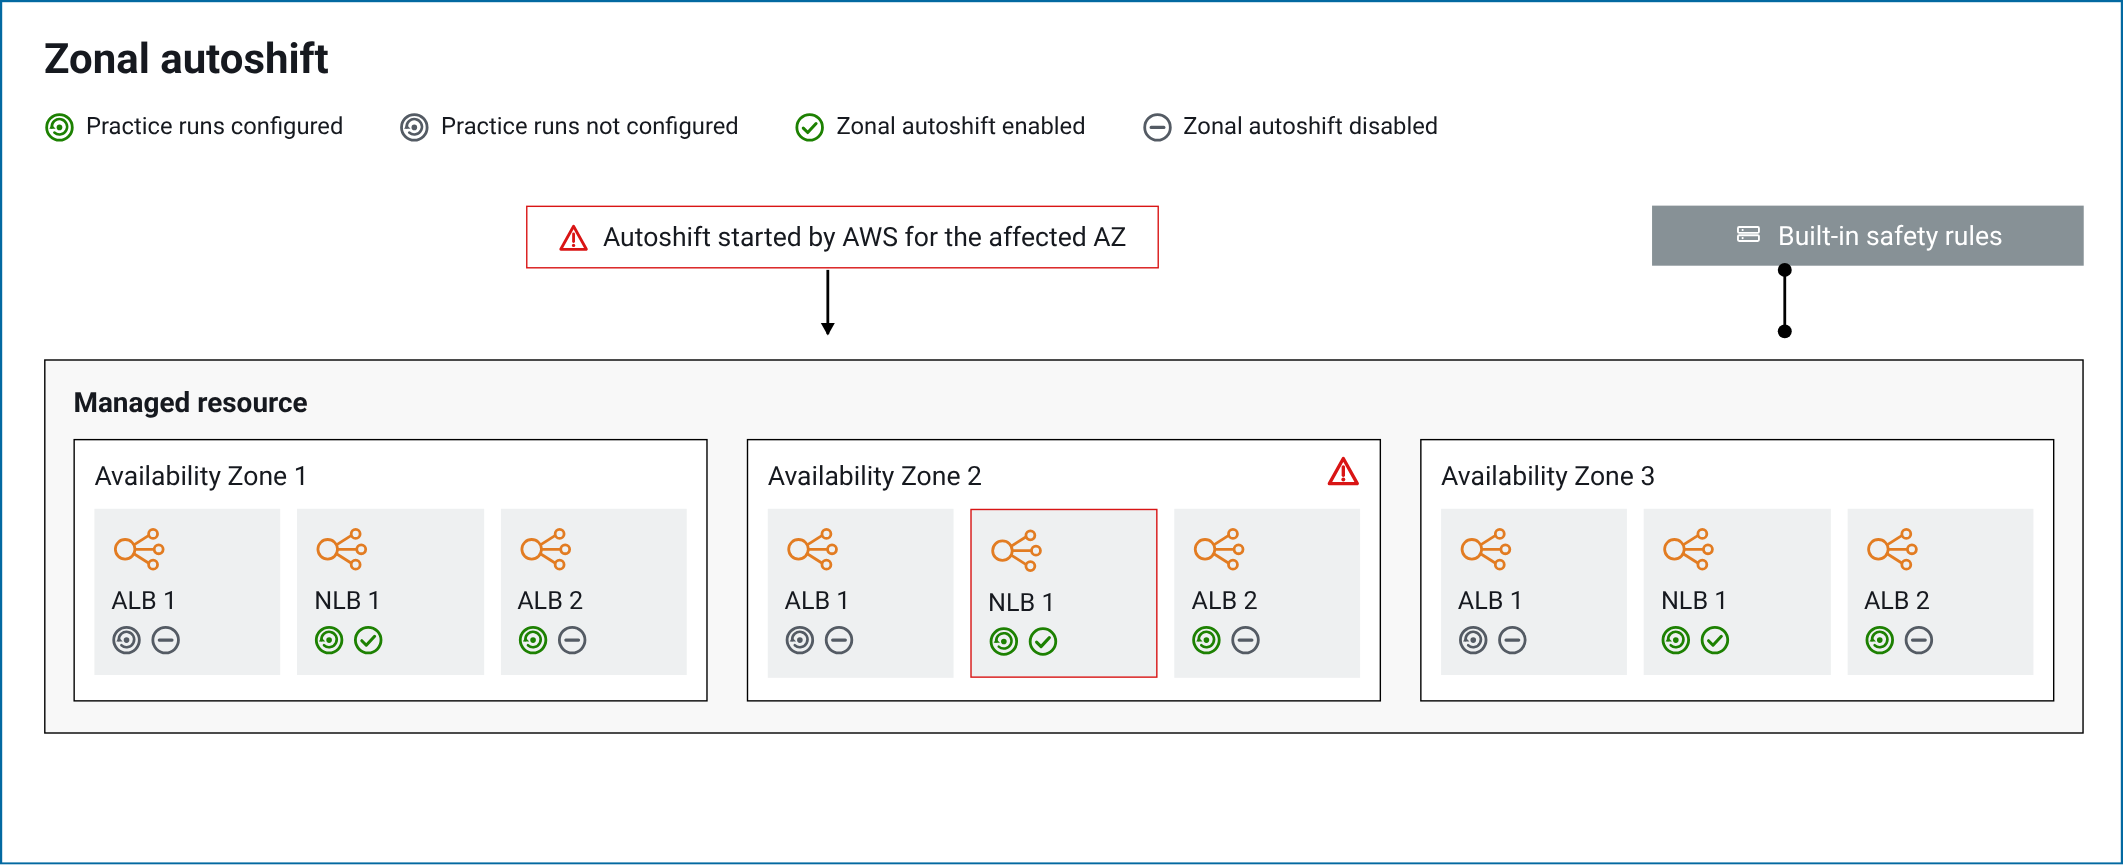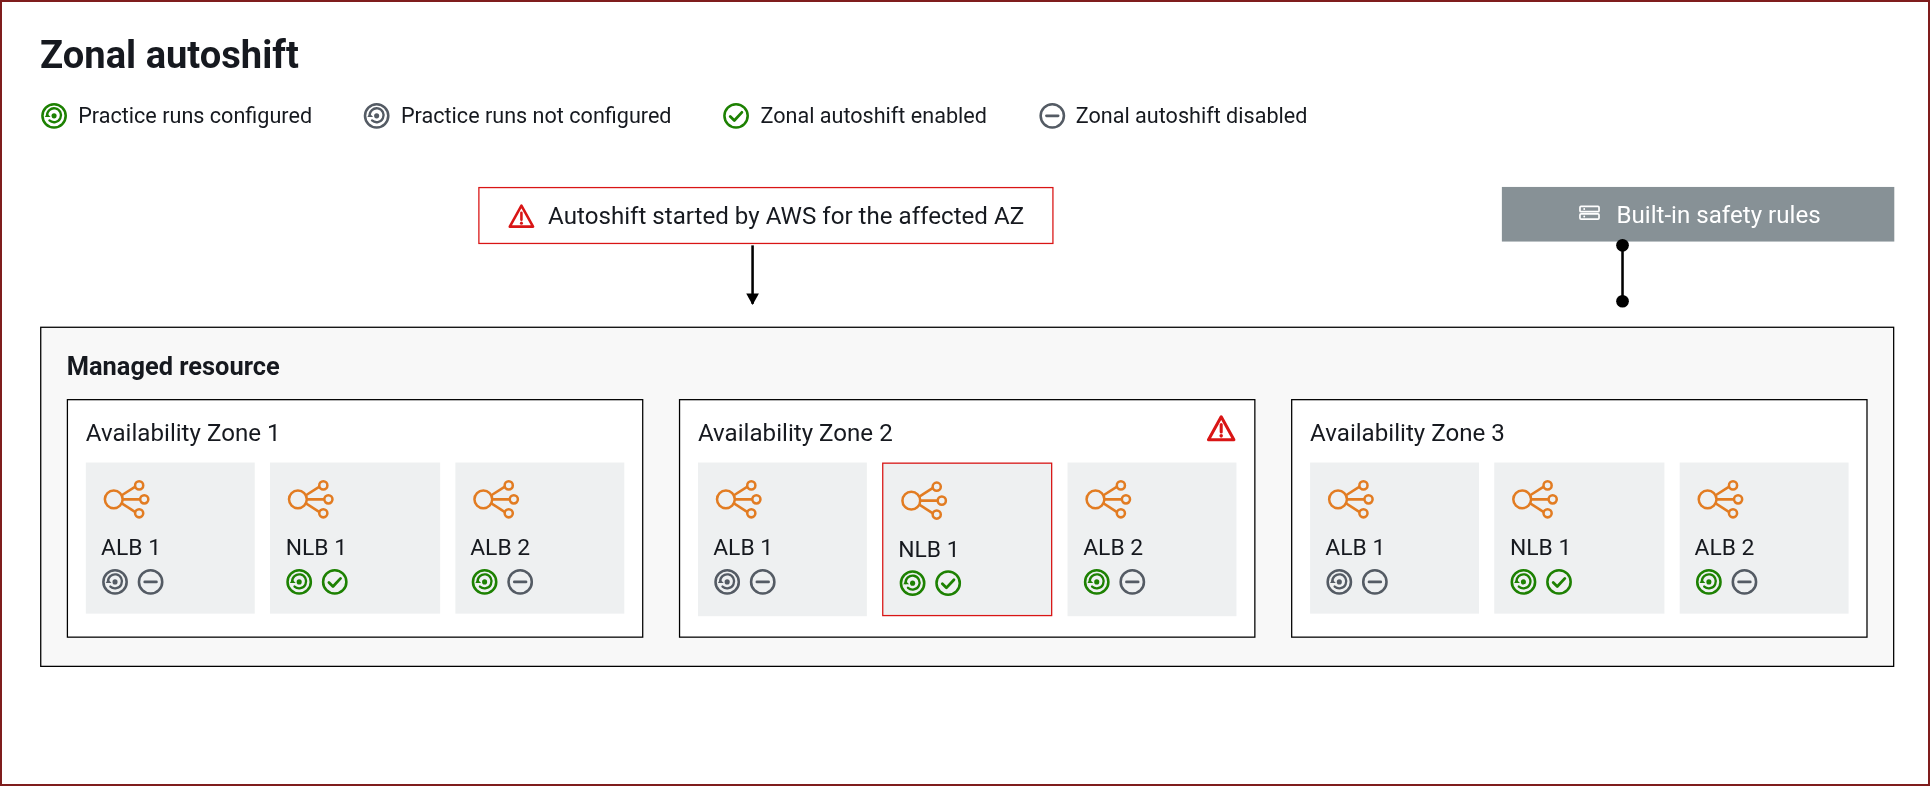--- a/index.html
+++ b/index.html
@@ -4,21 +4,21 @@
 <style>
   * { box-sizing: border-box; margin: 0; padding: 0; }
   body {
     font-family: -apple-system, BlinkMacSystemFont, "Segoe UI", Roboto, Helvetica, Arial, sans-serif;
     background: #fff;
     padding: 0;
     width: 1930px;
     height: 786px;
   }
   .outer {
-    border: 2px solid #7f1d1d;
+    border: 2px solid #0369a1;
     margin: 0;
     width: 1930px;
     height: 786px;
     position: relative;
     overflow: hidden;
   }
   .content {
     transform: scale(1.27);
     transform-origin: top left;
     width: 1520px;

